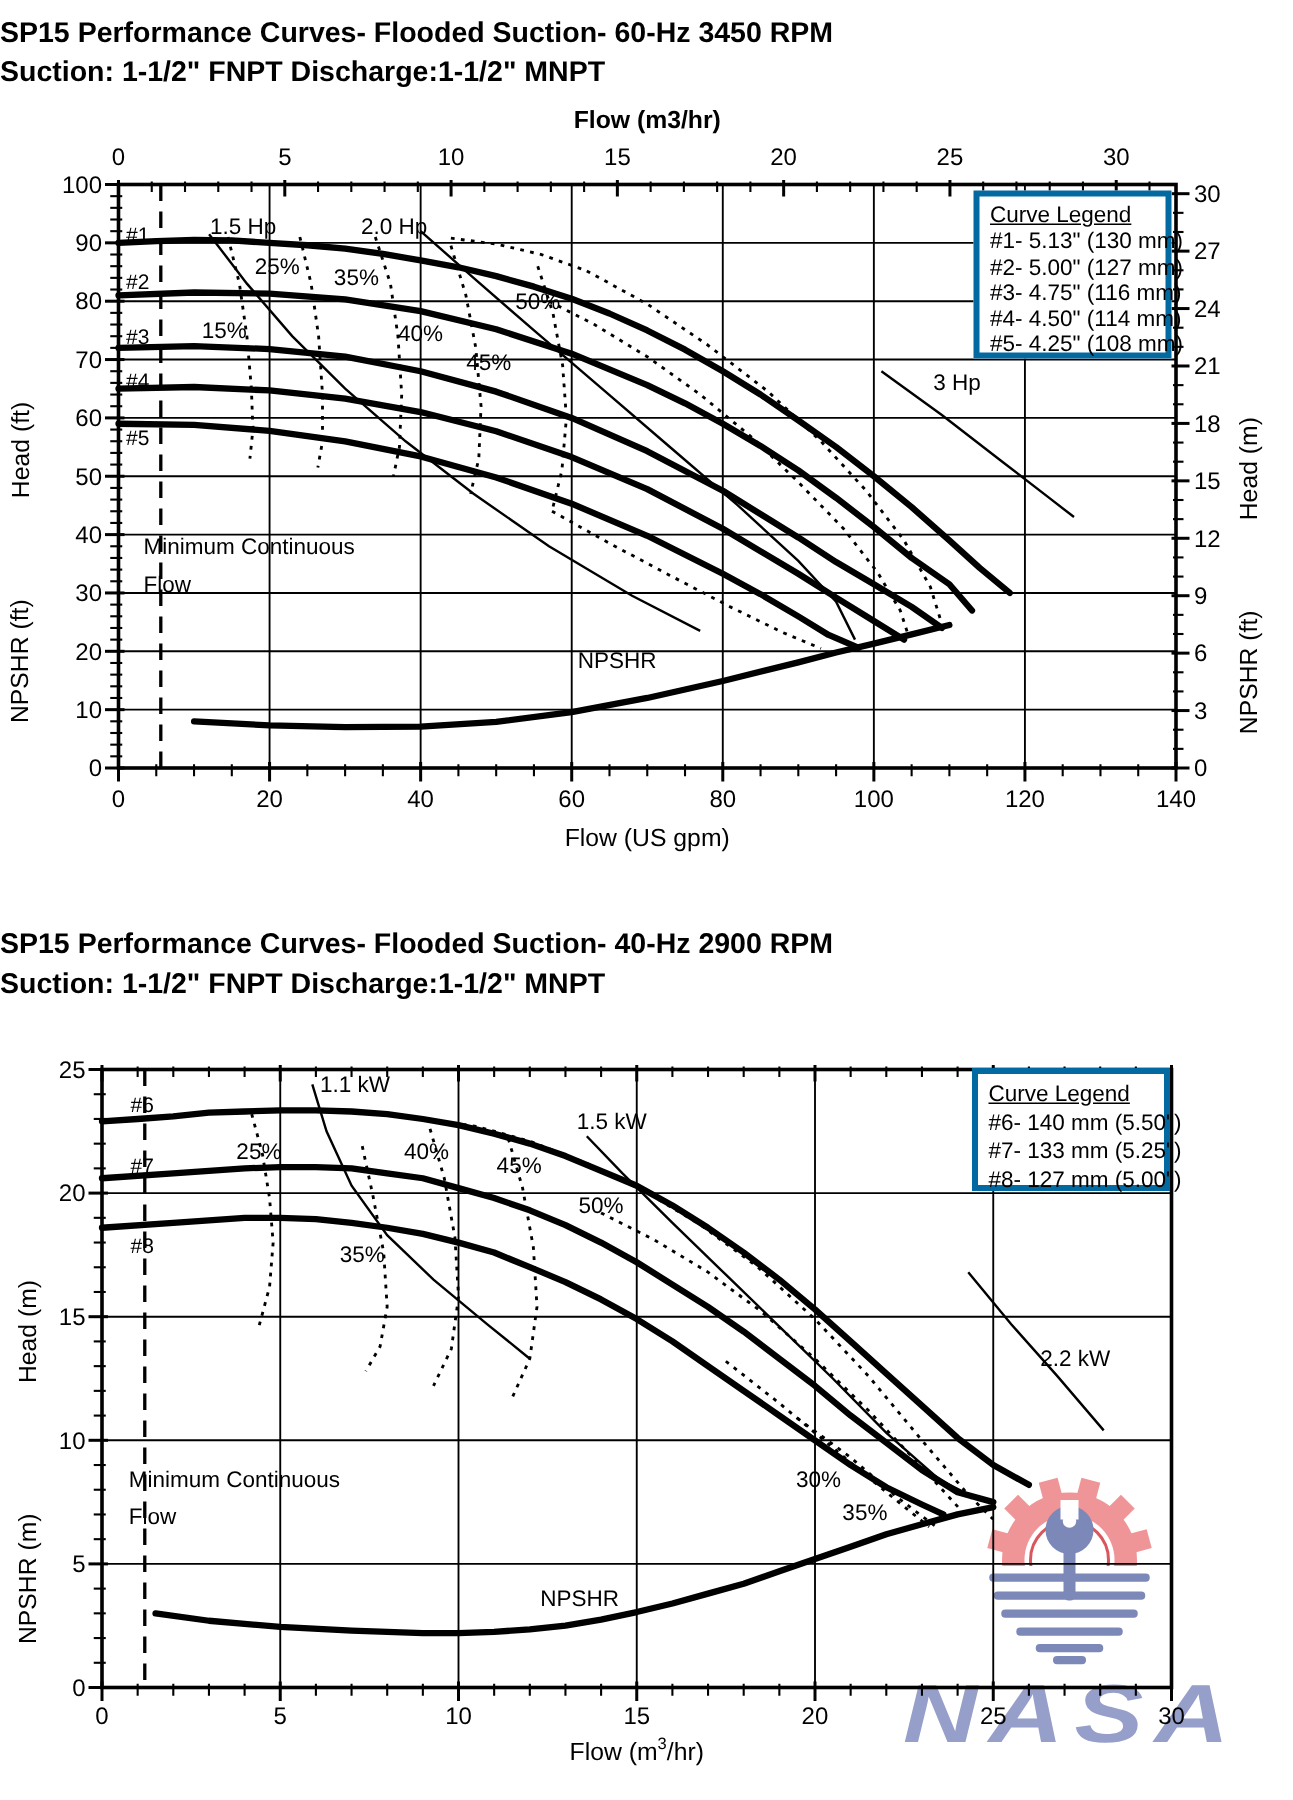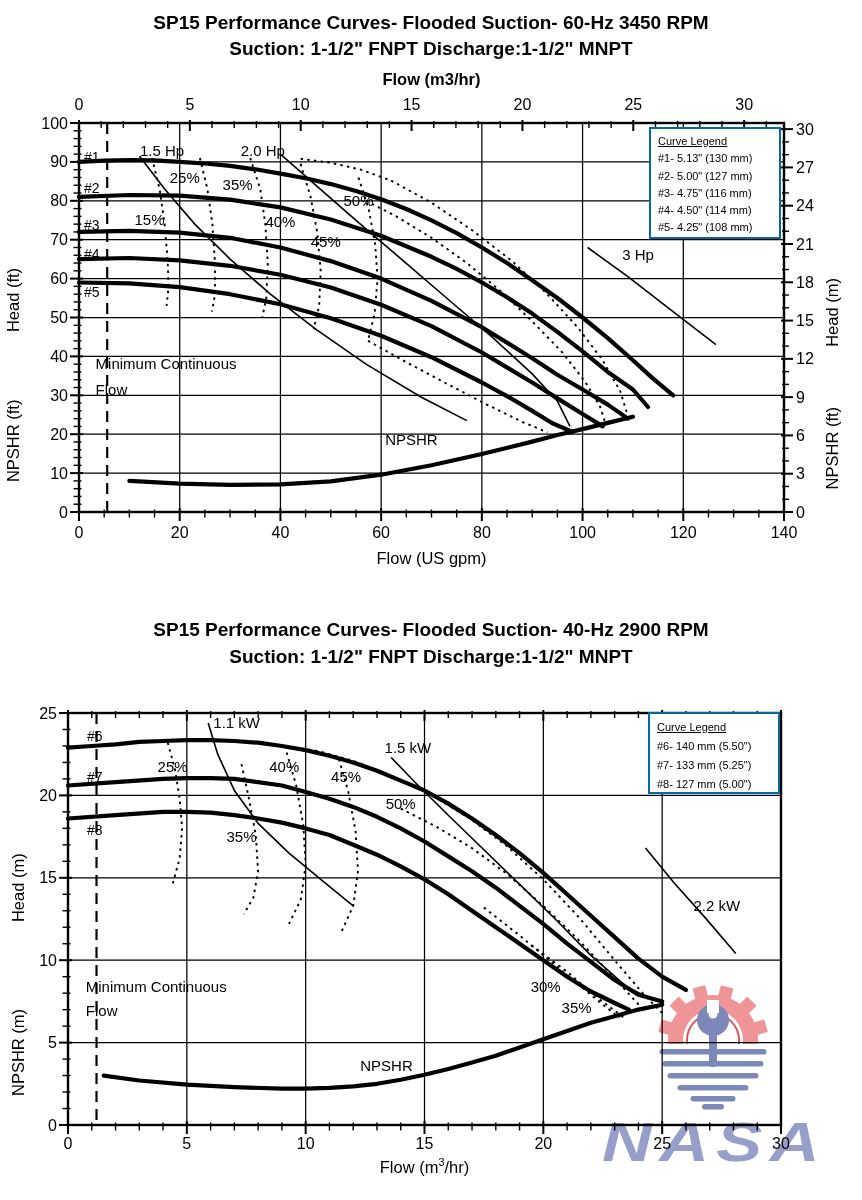--- a/index.html
+++ b/index.html
@@ -1,24 +1,24 @@
 <!DOCTYPE html>
 <html><head>
 <meta charset="utf-8">
 <style>
   html,body{margin:0;padding:0;background:#fff;}
   .page{position:relative;width:862px;height:1200px;background:#fff;overflow:hidden;
         font-family:"Liberation Sans",sans-serif;color:#000;}
   #charts{position:absolute;left:0;top:0;z-index:2;}
   #charts text{font-family:"Liberation Sans",sans-serif;fill:#000;}
-  .titles{position:absolute;left:0;width:100%;text-align:center;z-index:3;font-weight:bold;}
+  .titles{position:absolute;left:0;width:100%;text-align:left;z-index:3;font-weight:bold;}
   .t1{top:10px;font-size:19px;line-height:26px;}
   .t2{top:616px;font-size:19px;line-height:27px;}
-  .legend{position:absolute;background:#fff;border:2px solid #0369a1;z-index:3;
-          font-size:11px;padding:4px 7px;box-sizing:border-box;white-space:nowrap;}
+  .legend{position:absolute;background:#fff;border:4px solid #0369a1;z-index:3;
+          font-size:15px;padding:4px 7px;box-sizing:border-box;white-space:nowrap;}
   #legend1{left:649px;top:127px;width:132px;height:112px;line-height:17.3px;}
   #legend2{left:648px;top:712px;width:132px;height:82px;line-height:19px;}
   .legend .lt{text-decoration:underline;}
   .logo{position:absolute;left:46px;top:2px;z-index:3;}
   .watermark{position:absolute;left:0;top:0;z-index:1;}
   .wm-svg{position:absolute;left:638px;top:980px;}
   .nasa{position:absolute;left:602px;top:1110px;font-size:55px;font-weight:bold;font-style:italic;
         letter-spacing:6px;transform:scaleX(1.25);transform-origin:left center;opacity:.92;}
 </style>
 </head>

